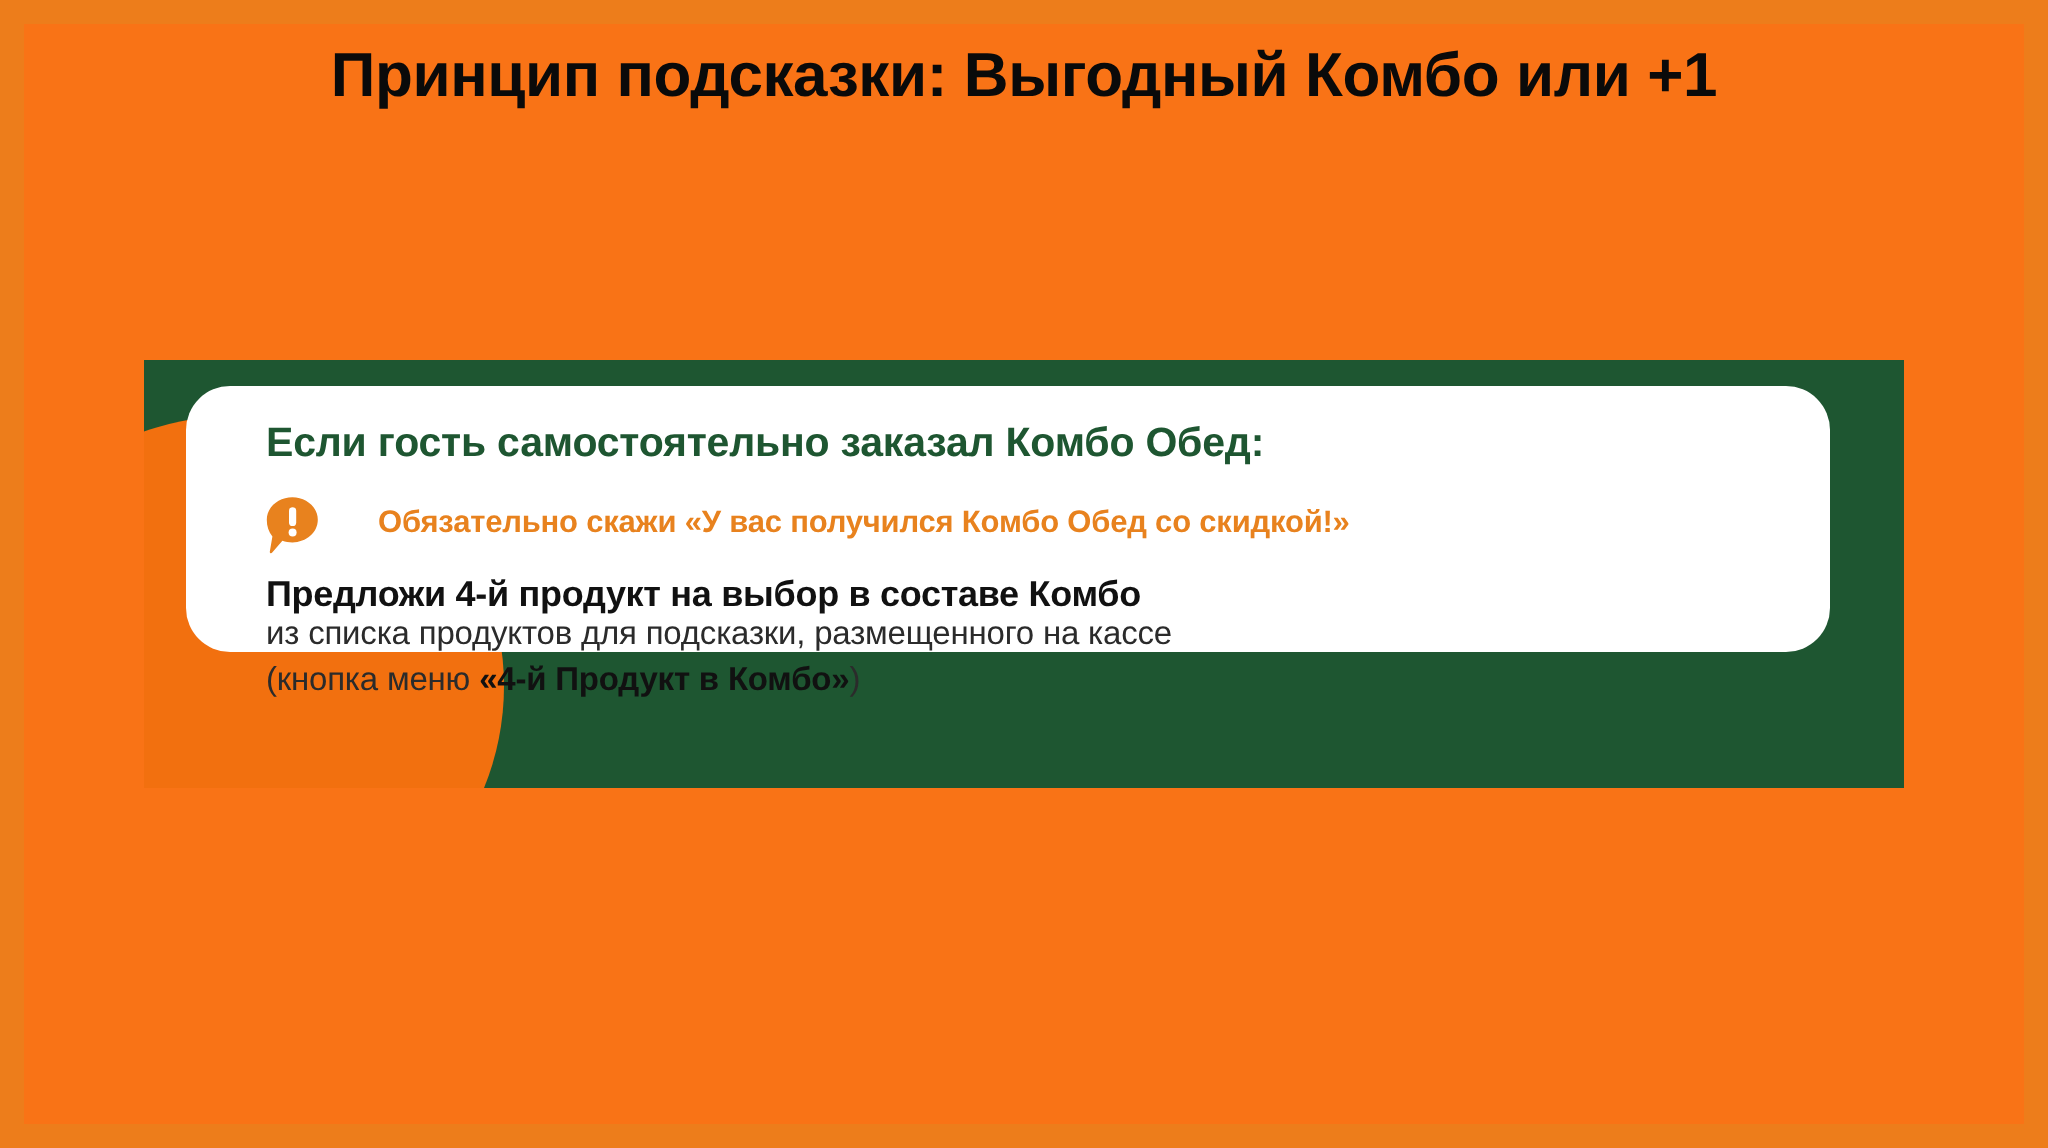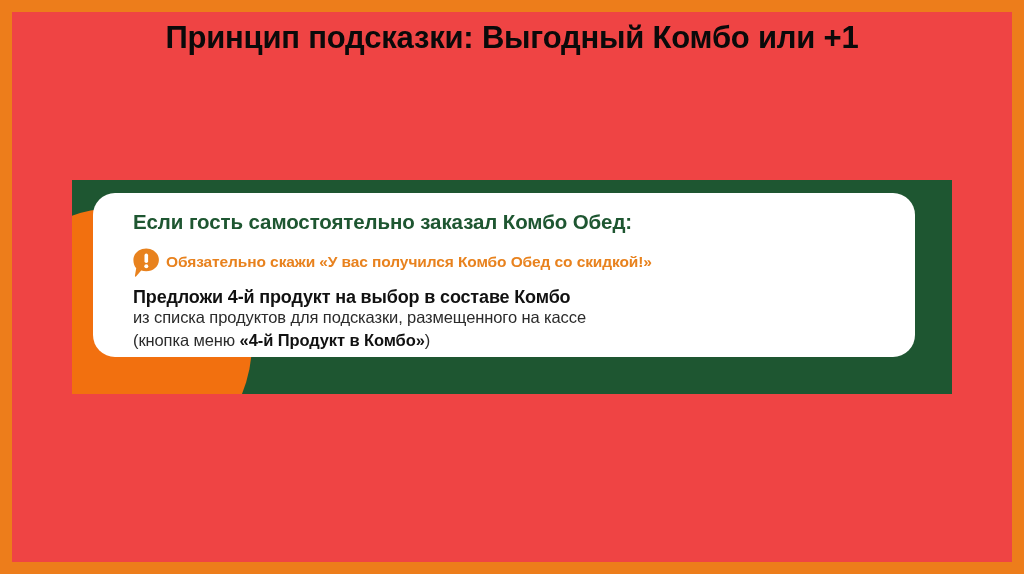--- a/index.html
+++ b/index.html
@@ -11,21 +11,21 @@
     height: 574px;
     background: #ffffff;
     font-family: "Liberation Sans", sans-serif;
     overflow: hidden;
   }
 
   #slide {
     position: relative;
     width: 1024px;
     height: 574px;
-    background: #ef4444;
+    background: #f97316;
     box-sizing: border-box;
   }
 
   
   .frame-edge {
     position: absolute;
     background: #ED7D1B;
   }
   .frame-top    { left: 0;  top: 0;    width: 1024px; height: 12px; }
   .frame-bottom { left: 0;  bottom: 0; width: 1024px; height: 12px; }
@@ -68,41 +68,41 @@
     border-radius: 50%;
     background: #F2700F;
   }
 
   
   .card {
     position: absolute;
     left: 21px;
     top: 13px;
     width: 822px;
-    height: 164px;
+    height: 133px;
     background: #FFFFFF;
     border-radius: 22px;
     box-sizing: border-box;
     padding: 17px 26px 14px 40px;
   }
 
   .card-heading {
     font-size: 20.5px;
     font-weight: bold;
     color: #1E5631;
     letter-spacing: -0.1px;
     line-height: 1.15;
     white-space: nowrap;
   }
 
   .alert-row {
     display: flex;
     align-items: center;
     margin-top: 14px;
-    gap: 6px;
+    gap: 29px;
   }
 
   .alert-icon {
     position: relative;
     flex: 0 0 auto;
     width: 27px;
     height: 29px;
   }
   .alert-icon svg { display: block; }
 

